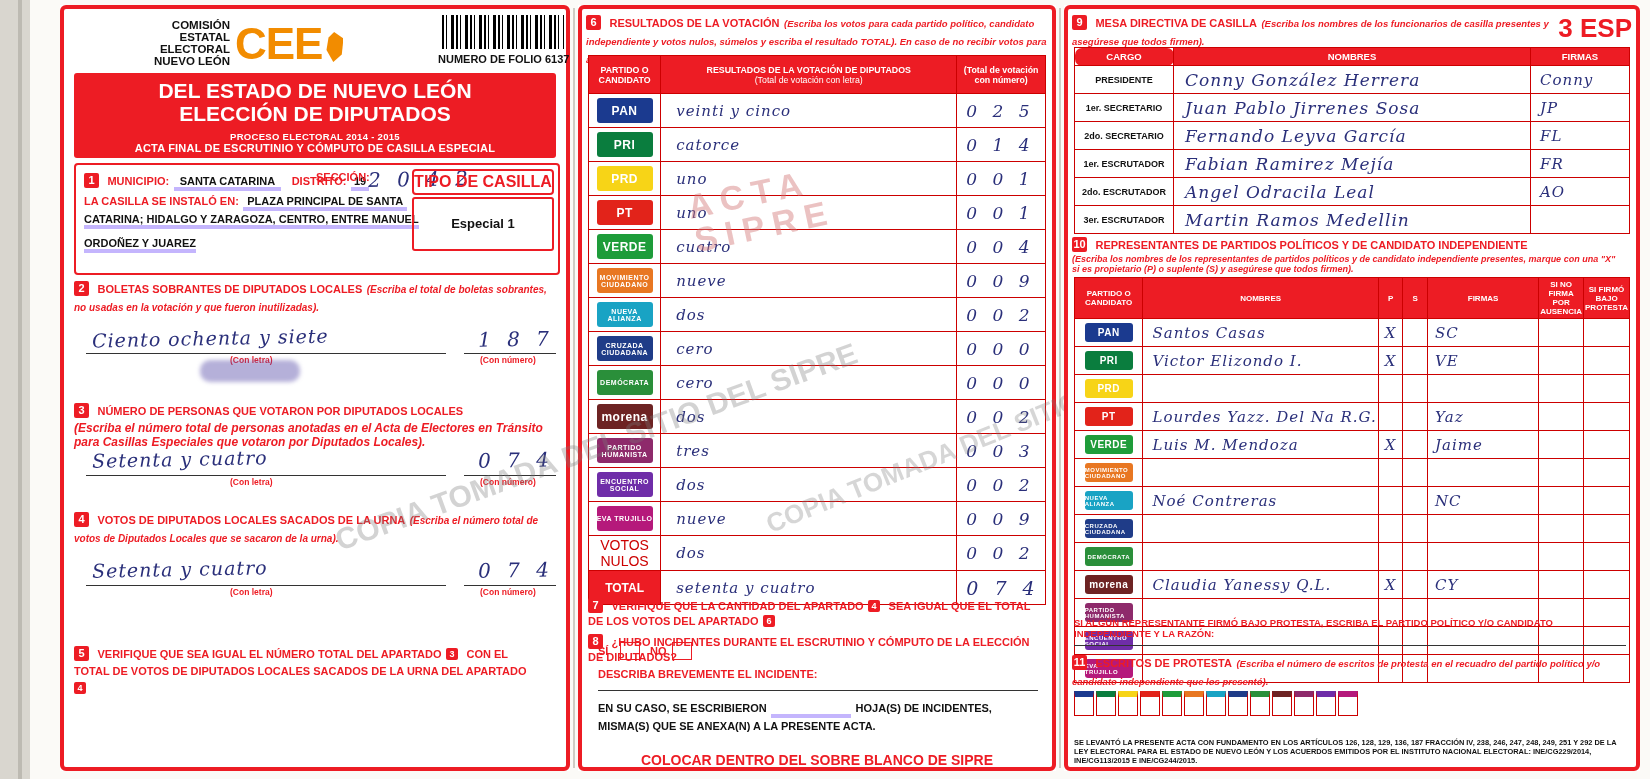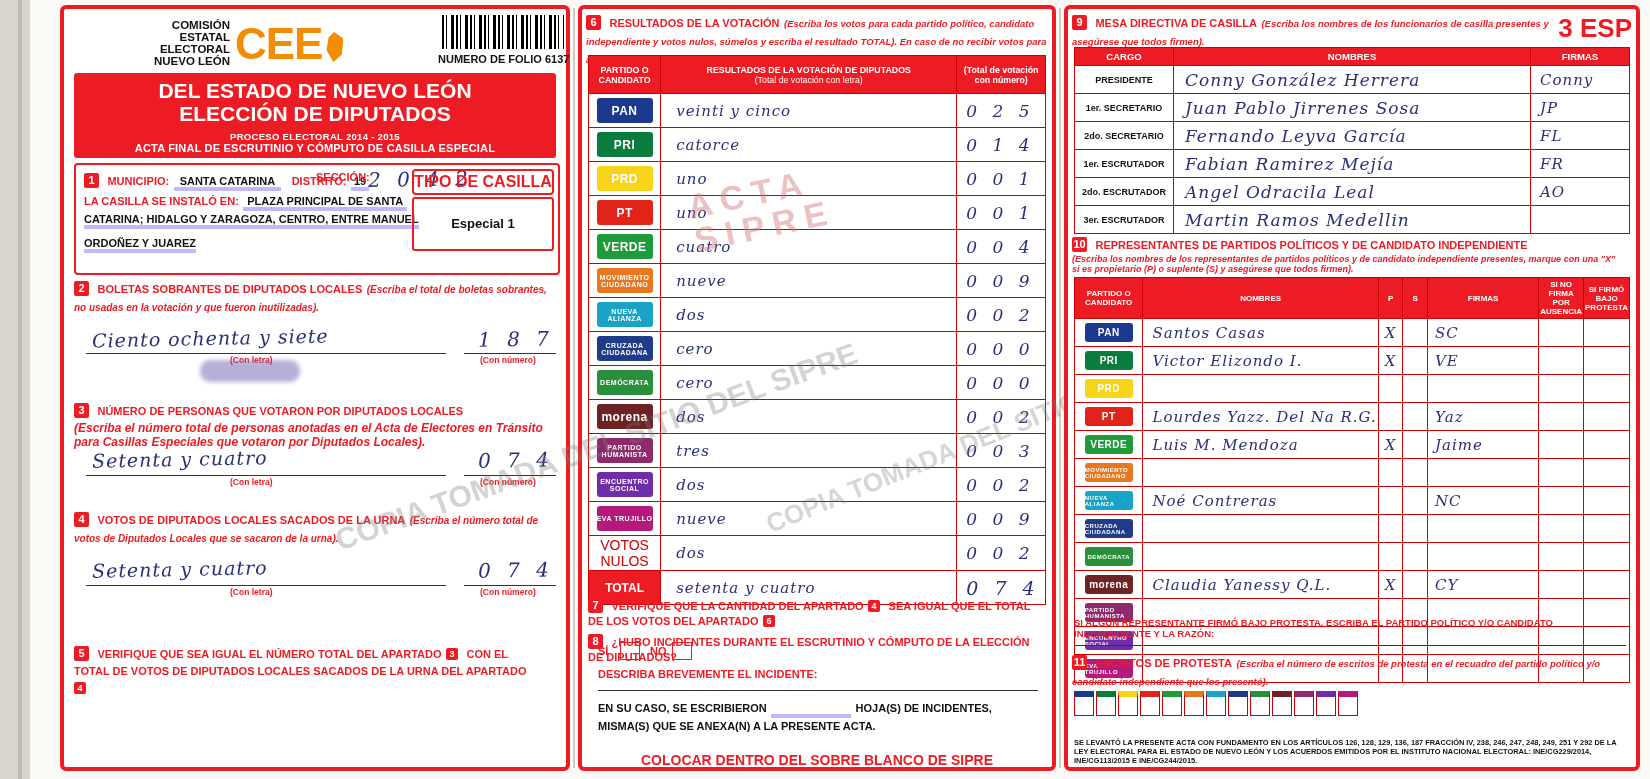--- a/index.html
+++ b/index.html
@@ -387,21 +387,21 @@
 
     <div style="position:absolute;left:8px;top:8px;width:480px;">
       <span class="num-badge">9</span>
       <span class="lbl">MESA DIRECTIVA DE CASILLA</span>
       <span class="red" style="font-size:9.5px;font-style:italic;font-weight:bold;">(Escriba los nombres de los funcionarios de casilla presentes y asegúrese que todos firmen).</span>
     </div>
 
     <table class="t9">
       <thead>
         <tr>
-          <th class="h" style="width:96px;">CARGO</th>
+          <th class="h" style="width:96px;border-radius:7px;">CARGO</th>
           <th class="h">NOMBRES</th>
           <th class="h" style="width:96px;">FIRMAS</th>
         </tr>
       </thead>
       <tbody id="mesa-body">
           <tr>
             <td class="cargo">PRESIDENTE</td>
             <td><span class="hw" style="margin-left:10px;font-size:17px">Conny González Herrera</span></td>
             <td style="width:96px"><span class="hw sm" style="margin-left:8px">Conny</span></td>
           </tr>

